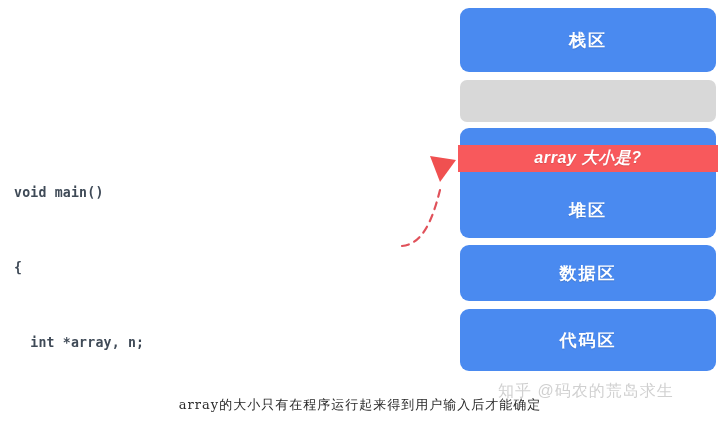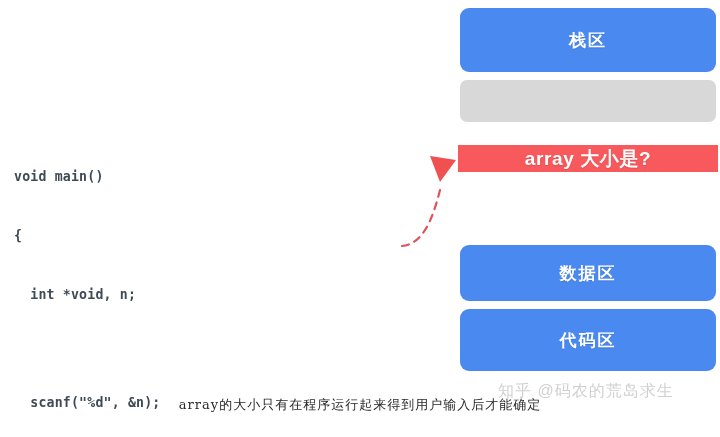--- a/index.html
+++ b/index.html
@@ -23,21 +23,21 @@
     top: 128px;
     width: 420px;
     font-family: "DejaVu Sans Mono", "Liberation Mono", monospace;
     font-size: 13.2px;
     font-weight: bold;
     line-height: 19.6px;
     color: #3f4a57;
     white-space: pre;
     letter-spacing: 0.2px;
   }
-  .code-line { display: block; height: 19.6px; }
+  .code-line { display: block; height: 19.6px; margin-top: 16px; }
   .code-line.blank { height: 10px; }
 
   
   #memory-column {
     position: absolute;
     left: 458px;
     top: 0;
     width: 260px;
     height: 380px;
   }
@@ -75,21 +75,22 @@
     width: 260px;
     height: 27px;
     background: #f8595c;
     display: flex;
     align-items: center;
     justify-content: center;
   }
   #array-band .band-text {
     color: #ffffff;
     font-weight: bold;
-    font-size: 19px;
+    font-style: italic;
+    font-size: 16px;
     letter-spacing: 0.6px;
     text-shadow: 0 1px 1px rgba(0,0,0,0.12);
   }
 
   
   #arrow-annotation {
     position: absolute;
     left: 396px;
     top: 138px;
     width: 80px;
@@ -125,37 +126,40 @@
   }
 </style>
 </head>
 <body>
 
 <div id="canvas">
 
   <div id="code-block">
     <span class="code-line">void main()</span>
     <span class="code-line">{</span>
-    <span class="code-line">  int *void, n;</span>
+    <span class="code-line">  int *array, n;</span>
     <span class="code-line blank"></span>
     <span class="code-line">  scanf("%d", &amp;n);</span>
     
     
   </div>
 
   <div id="memory-column">
 
     <div id="block-stack" class="mem-block blk-blue">
       <span class="mem-label">栈区</span>
     </div>
 
     <div id="block-gap" class="mem-block blk-gray">
       <span class="mem-label"></span>
     </div>
 
+    <div id="block-heap" class="mem-block blk-blue">
+      <span class="mem-label">堆区</span>
+    </div>
 
     <div id="array-band">
       <span class="band-text">array 大小是?</span>
     </div>
 
     <div id="block-code" class="mem-block blk-blue">
       <span class="mem-label">代码区</span>
     </div>
 
     <div id="block-data" class="mem-block blk-blue">

